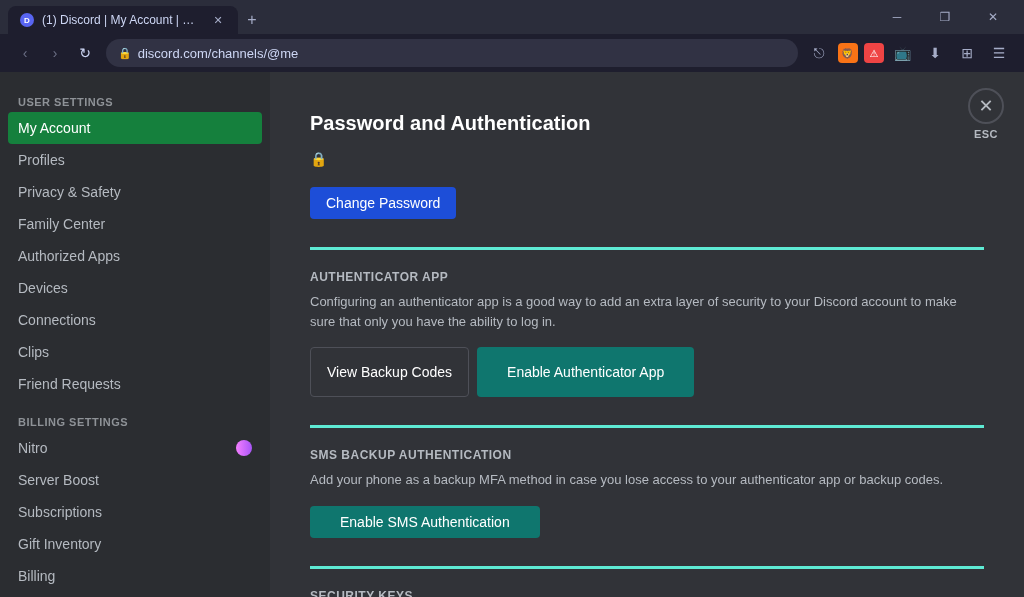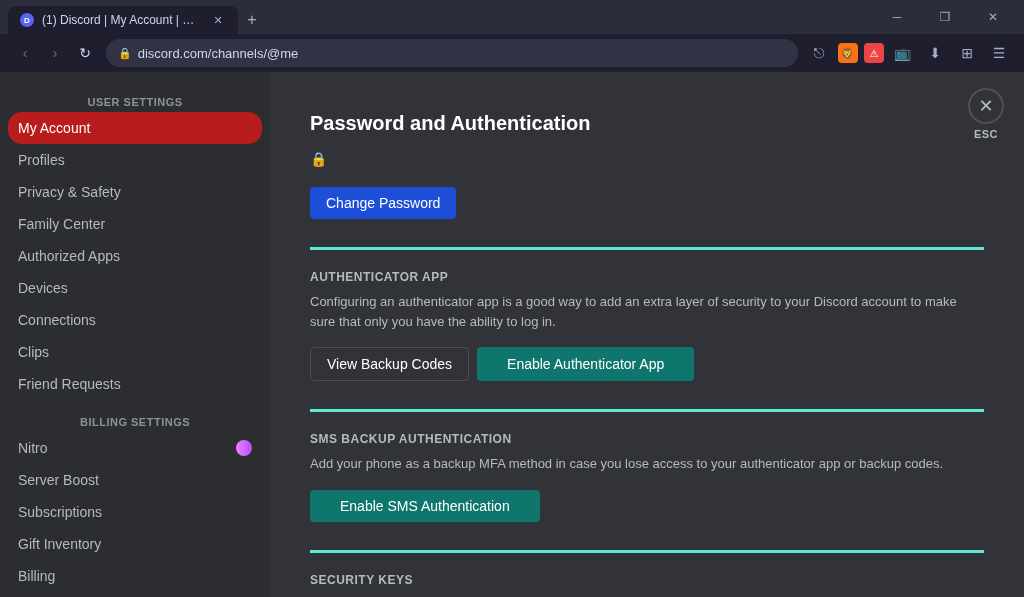--- a/index.html
+++ b/index.html
@@ -205,39 +205,37 @@
       margin-bottom: 8px;
     }
 
     .settings-section-header {
       font-size: 11px;
       font-weight: 700;
       color: #8e9297;
       text-transform: uppercase;
       letter-spacing: 0.5px;
       padding: 8px 10px 4px 10px;
-      text-align: center;
     }
 
     .sidebar-item {
       padding: 8px 10px;
       border-radius: 4px;
       cursor: pointer;
       display: flex;
       align-items: center;
       gap: 8px;
       color: #b5bac1;
       font-size: 14px;
       transition: background 0.1s, color 0.1s;
     }
 
     .sidebar-item.active {
-      background: #b91c1c;
+      background: #15803d;
       color: #fff;
-      border-radius: 14px;
     }
 
     .sidebar-item .badge {
       margin-left: auto;
       background: #f47fff;
       border-radius: 50%;
       width: 16px;
       height: 16px;
       display: flex;
       align-items: center;
@@ -356,21 +354,21 @@
       font-size: 14px;
       font-weight: 500;
       cursor: pointer;
     }
 
     .btn-outline {
       background: transparent;
       color: #fff;
       border: 1px solid #4e5058;
       border-radius: 4px;
-      padding: 8px 16px;
+      padding: 16px 16px;
       font-size: 14px;
       font-weight: 500;
       cursor: pointer;
     }
 
     .scrollbar::-webkit-scrollbar {
       width: 8px;
     }
 
     .scrollbar::-webkit-scrollbar-track {

